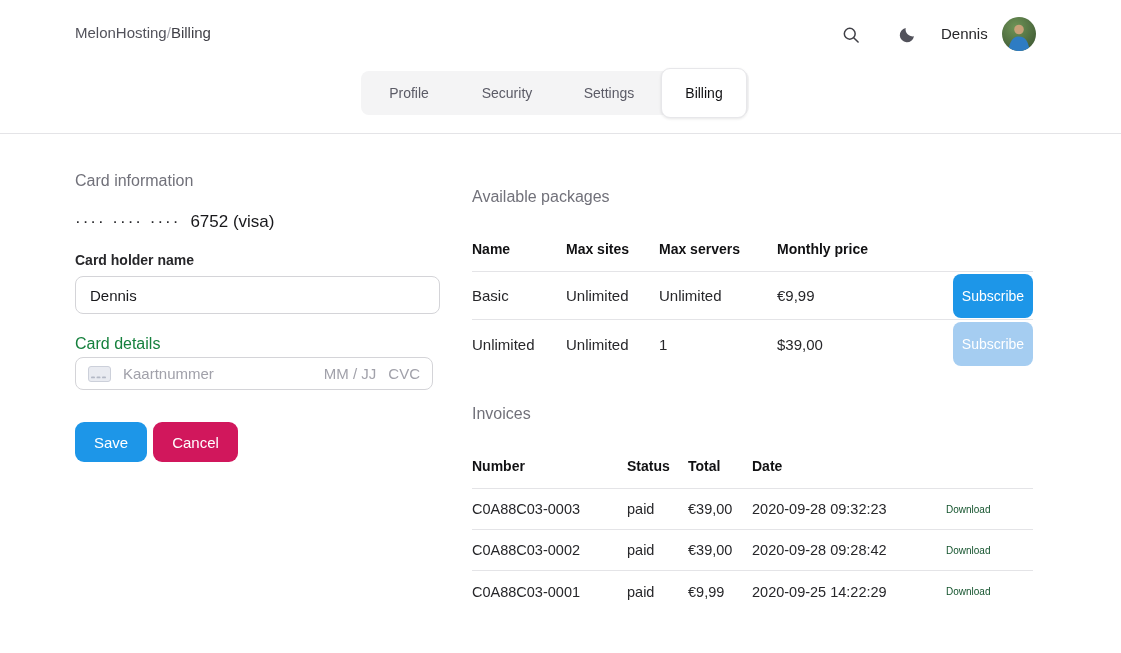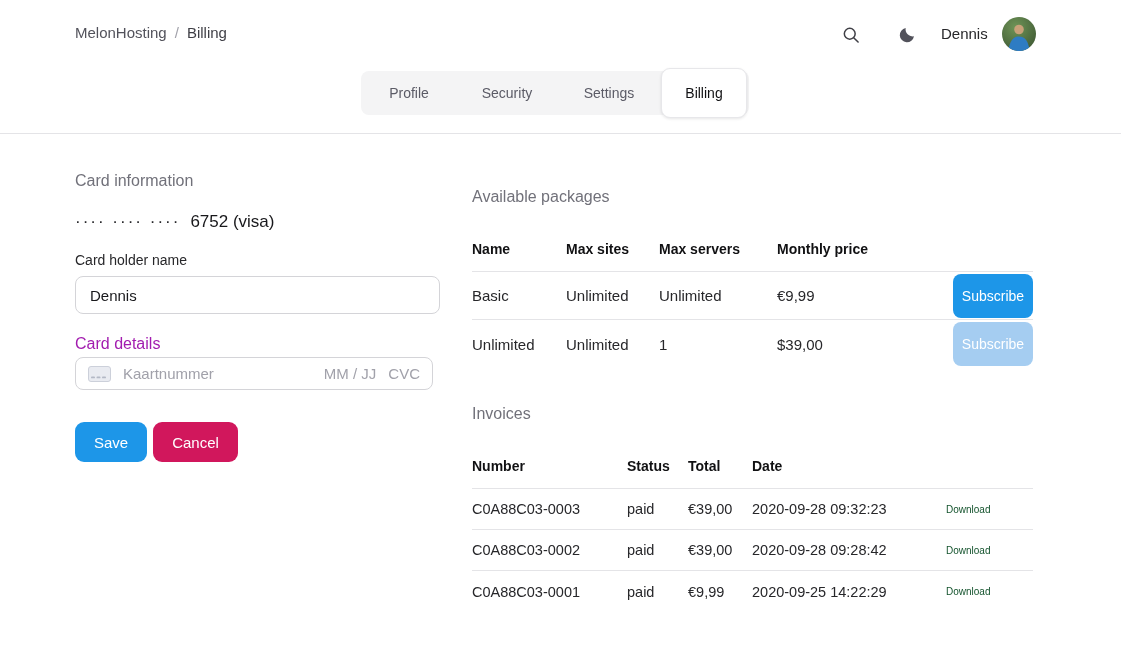--- a/index.html
+++ b/index.html
@@ -3,21 +3,21 @@
 <meta charset="utf-8">
 <style>
   * { margin:0; padding:0; box-sizing:border-box; }
   html,body { width:1121px; height:653px; background:#ffffff;
     font-family:"Liberation Sans", sans-serif; color:#18181b; overflow:hidden; }
 
   
   .header { position:relative; width:1121px; height:134px; background:#fff;
     border-bottom:1px solid #e4e4e7; }
   .breadcrumb { position:absolute; left:75px; top:24px; font-size:15px;
-    color:#3f3f46; display:flex; align-items:center; gap:8px; }
+    color:#3f3f46; display:flex; align-items:center; gap:0; }
   .breadcrumb .app { color:#52525b; }
   .breadcrumb .sep { color:#a1a1aa; }
   .breadcrumb .page { color:#3f3f46; }
 
   .hdr-icon { position:absolute; top:25px; width:20px; height:20px; cursor:pointer; }
   .search-icon { left:841px; }
   .moon-icon { left:897px; }
   .user-name { position:absolute; left:941px; top:25px; font-size:15px; color:#27272a; }
   .avatar { position:absolute; left:1002px; top:17px; width:34px; height:34px;
     border-radius:50%; overflow:hidden; cursor:pointer; }
@@ -33,25 +33,25 @@
   .tab-active { width:86px; height:50px; background:#ffffff; color:#111113;
     font-weight:500; border:1px solid #e7e7ea; border-radius:9px;
     box-shadow:0 1px 3px rgba(0,0,0,.10); }
 
   
   .left-col { position:absolute; left:75px; top:163px; width:365px; }
   .section-title { font-size:16px; color:#71717a; line-height:20px; margin-top:8px; }
   .card-number { margin-top:19px; font-size:17px; color:#18181b; height:24px;
     display:flex; align-items:center; }
   .card-number .dots { letter-spacing:2px; margin-right:10px; color:#27272a; }
-  .field-label { margin-top:18px; font-size:14px; color:#27272a; line-height:17px; }
+  .field-label { margin-top:18px; font-size:14px; color:#27272a; line-height:17px;font-weight:bold; }
   .text-input { margin-top:7px; width:365px; height:38px; border:1px solid #d4d4d8;
     border-radius:8px; padding:0 14px; font-size:15px; color:#18181b;
     font-family:"Liberation Sans", sans-serif; outline:none; background:#fff; }
-  .card-details-title { margin-top:20px; font-size:16px; color:#a21caf; line-height:20px; }
+  .card-details-title { margin-top:20px; font-size:16px; color:#15803d; line-height:20px; }
   .stripe-field { margin-top:3px; width:358px; height:33px; border:1px solid #d4d4d8;
     border-radius:8px; display:flex; align-items:center; padding:8px 12px; background:#fff; }
   .stripe-field .cc-icon { flex:0 0 auto; margin-right:12px; display:flex; }
   .stripe-field input { border:none; outline:none; flex:1 1 auto; font-size:15px;
     font-family:"Liberation Sans", sans-serif; color:#18181b; min-width:0; background:transparent; }
   .stripe-field input::placeholder, .text-input::placeholder { color:#a1a1aa; }
   .stripe-ph { font-size:15px; color:#a1a1aa; white-space:nowrap; }
   .stripe-ph.expiry { margin-right:12px; }
   .btn-row { margin-top:32px; display:flex; gap:6px; }
   .btn { height:40px; border:none; border-radius:9px; font-size:15px; color:#fff;

